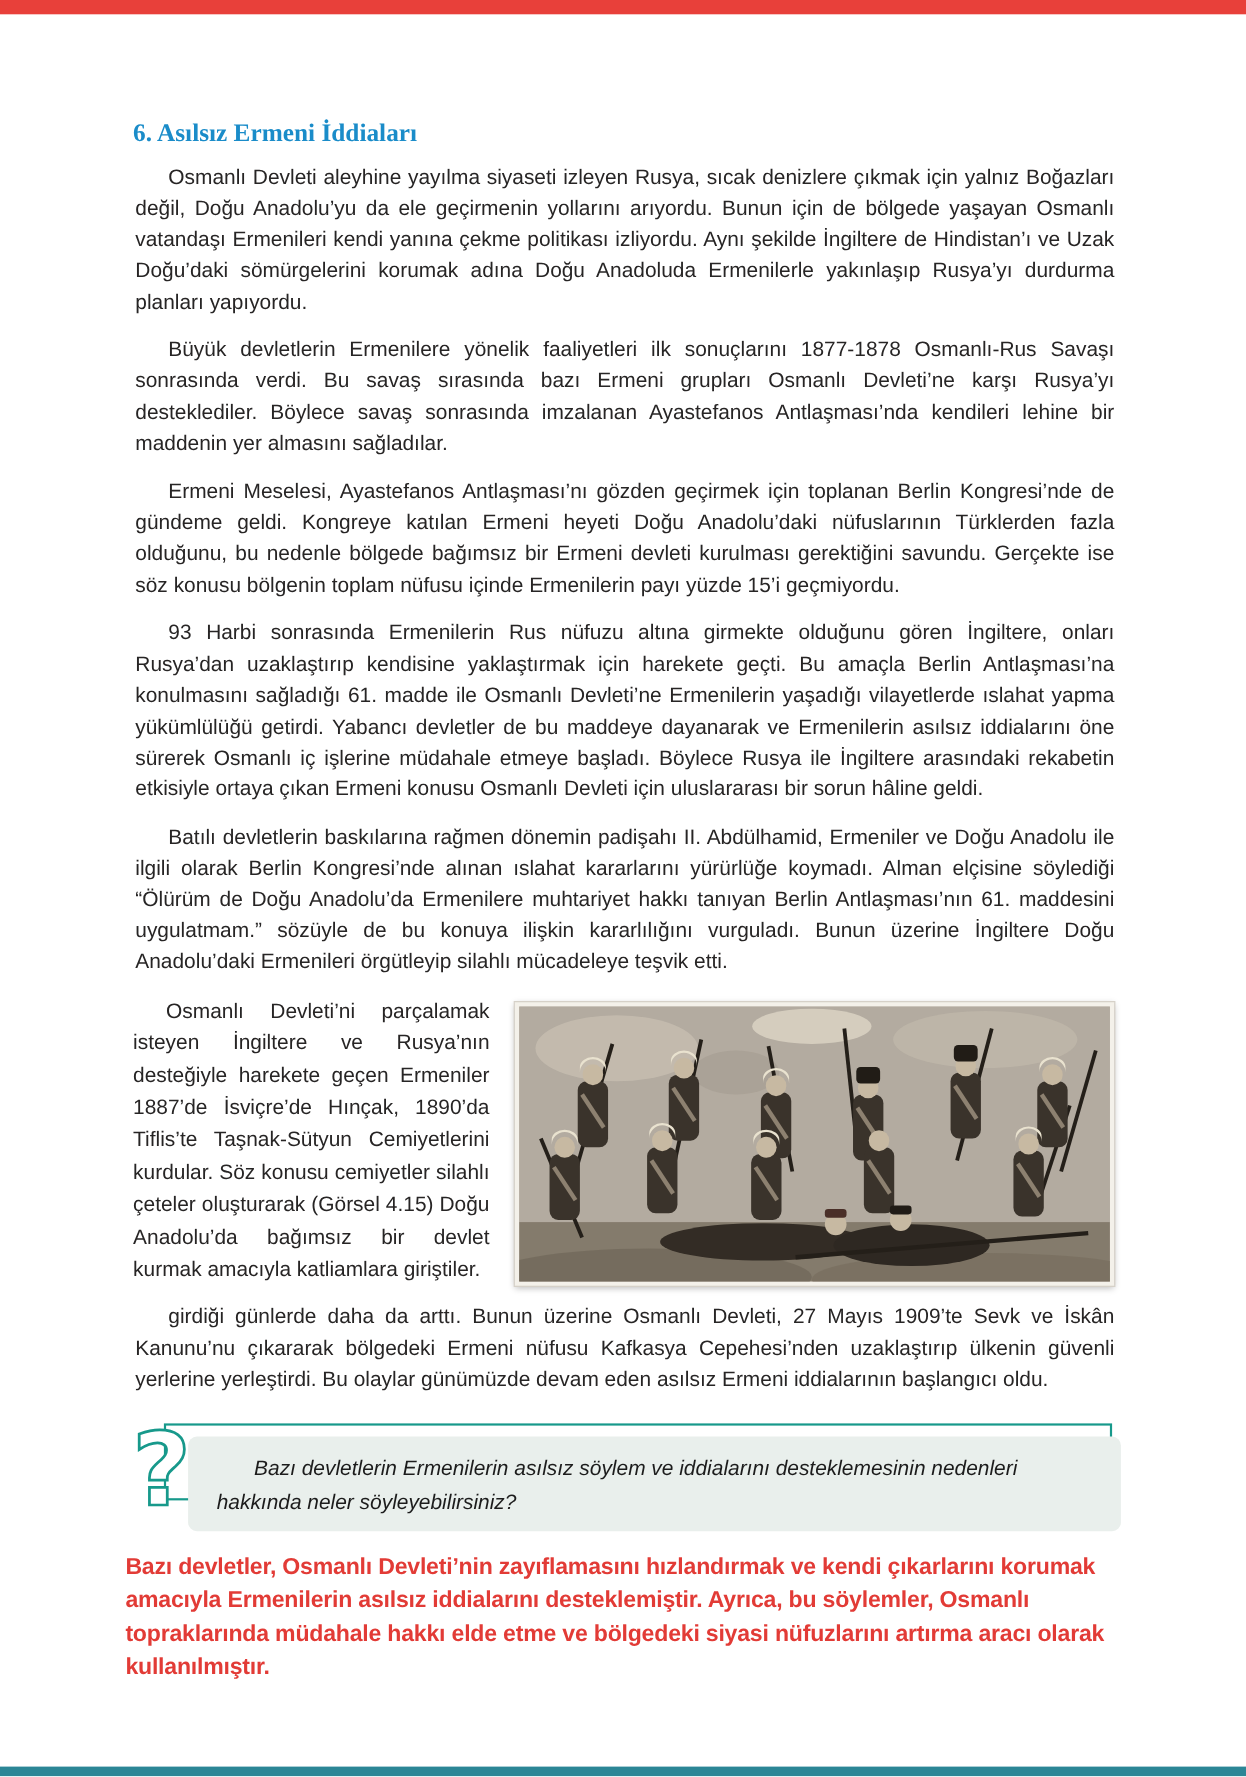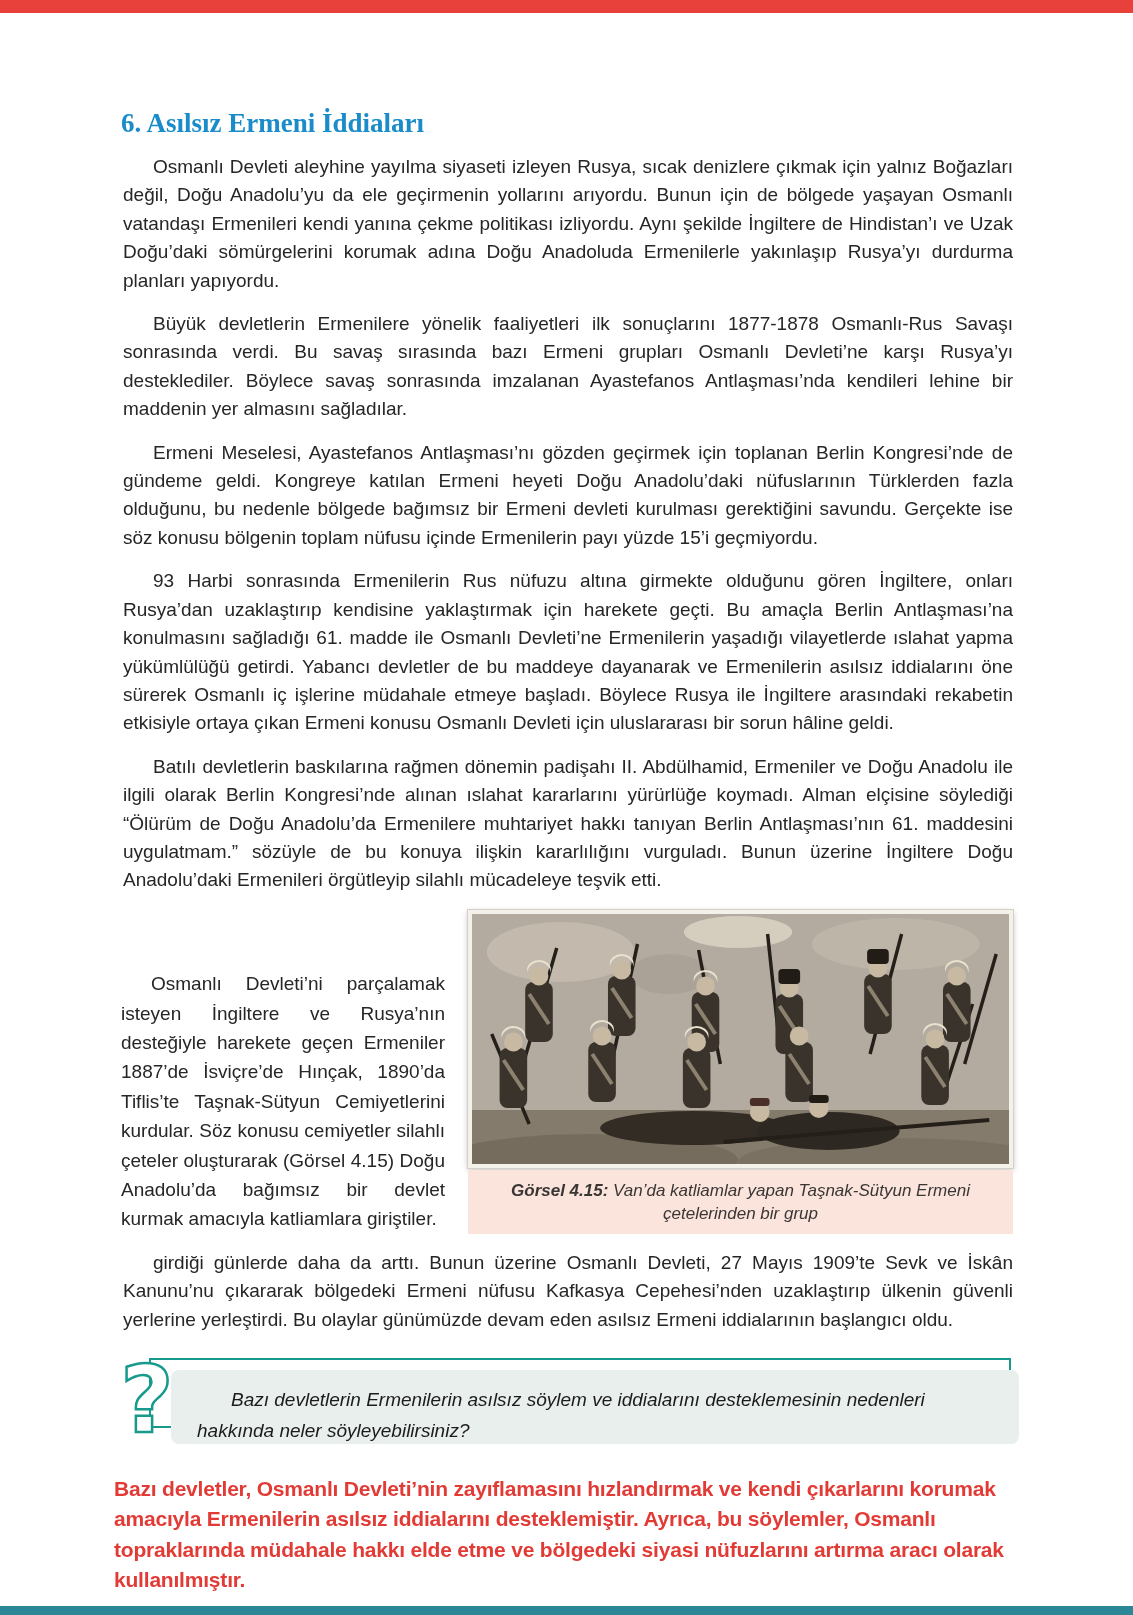--- a/index.html
+++ b/index.html
@@ -8,21 +8,21 @@
     background:#ffffff; font-family:"Liberation Sans", sans-serif;
   }
   .top-bar { position:absolute; top:0; left:0; width:100%; height:13px; background:#e8403a; }
   .bottom-bar { position:absolute; bottom:0; left:0; width:100%; height:9px; background:#2b8696; }
 
   .content { position:absolute; left:121px; top:0; width:892px; }
 
   h1.heading {
     margin:108px 0 0 0;
     font-family:"Liberation Serif", serif;
-    font-weight:bold; font-size:27px; color:#1a8cc9;
+    font-weight:bold; font-size:23px; color:#1a8cc9;
   }
   p.body {
     margin:15px 0 0 2px; font-size:19px; line-height:28.4px;
     text-align:justify; text-indent:30px; color:#272525;
   }
   p.first { margin-top:14px; }
 
   .columns { display:flex; margin-top:15px;align-items:flex-end; }
   .col-left { width:324px; }
   .col-left p {
@@ -47,21 +47,21 @@
   .caption .lbl { font-weight:bold; }
 
   .continuation { margin-top:8px; }
 
   .question-wrap { position:relative; height:104px; margin-top:22px; }
   .q-rect {
     position:absolute; left:28px; top:2px; width:858px; height:66px;
     border:2px solid #17998b; background:#ffffff;
   }
   .q-box {
-    position:absolute; left:50px; top:14px; width:848px; height:74px;
+    position:absolute; left:50px; top:14px; width:848px; height:86px;
     background:#e9efec; border-radius:8px; box-sizing:border-box;
     padding:14px 44px 0 26px; font-style:italic; font-size:19px;
     line-height:31px; text-indent:34px; color:#1c1c1c;
   }
   .q-mark { position:absolute; left:0; top:0; width:52px; height:100px; }
 
   .answer {
     margin:14px 0 0 -7px; width:908px; font-weight:bold; font-size:21px;
     line-height:30.5px; color:#e23b36; letter-spacing:-0.2px;
   }
@@ -148,23 +148,20 @@
 
             <ellipse cx="225" cy="214" rx="95" ry="17" fill="#332c25"></ellipse>
             <circle cx="292" cy="198" r="10" fill="#c7b9a2"></circle>
             <rect x="282" y="184" width="20" height="8" rx="3" fill="#4a2f28"></rect>
             <ellipse cx="362" cy="217" rx="72" ry="19" fill="#2e2822"></ellipse>
             <circle cx="352" cy="194" r="10" fill="#c7b9a2"></circle>
             <rect x="342" y="181" width="20" height="8" rx="3" fill="#211c16"></rect>
             <line x1="255" y1="228" x2="525" y2="206" stroke="#241f19" stroke-width="4"></line>
           </svg>
         </div>
-        <div class="caption">
-          <span class="lbl">Görsel 4.15:</span><span> Van’da katliamlar yapan Taşnak-Sütyun Ermeni çetelerinden bir grup</span>
-        </div>
       </div>
     </div>
 
     <p class="body continuation">girdiği günlerde daha da arttı. Bunun üzerine Osmanlı Devleti, 27 Mayıs 1909’te Sevk ve İskân Kanunu’nu çıkararak bölgedeki Ermeni nüfusu Kafkasya Cepehesi’nden uzaklaştırıp ülkenin güvenli yerlerine yerleştirdi. Bu olaylar günümüzde devam eden asılsız Ermeni iddialarının başlangıcı oldu.</p>
 
     <div class="question-wrap">
       <div class="q-rect"></div>
       <div class="q-box">Bazı devletlerin Ermenilerin asılsız söylem ve iddialarını desteklemesinin nedenleri hakkında neler söyleyebilirsiniz?</div>
       <svg class="q-mark" viewBox="0 0 52 100">
         <text x="26" y="76" text-anchor="middle" font-family="DejaVu Sans, sans-serif" font-size="92" font-weight="bold" fill="#ffffff" stroke="#17998b" stroke-width="2.5">?</text>

